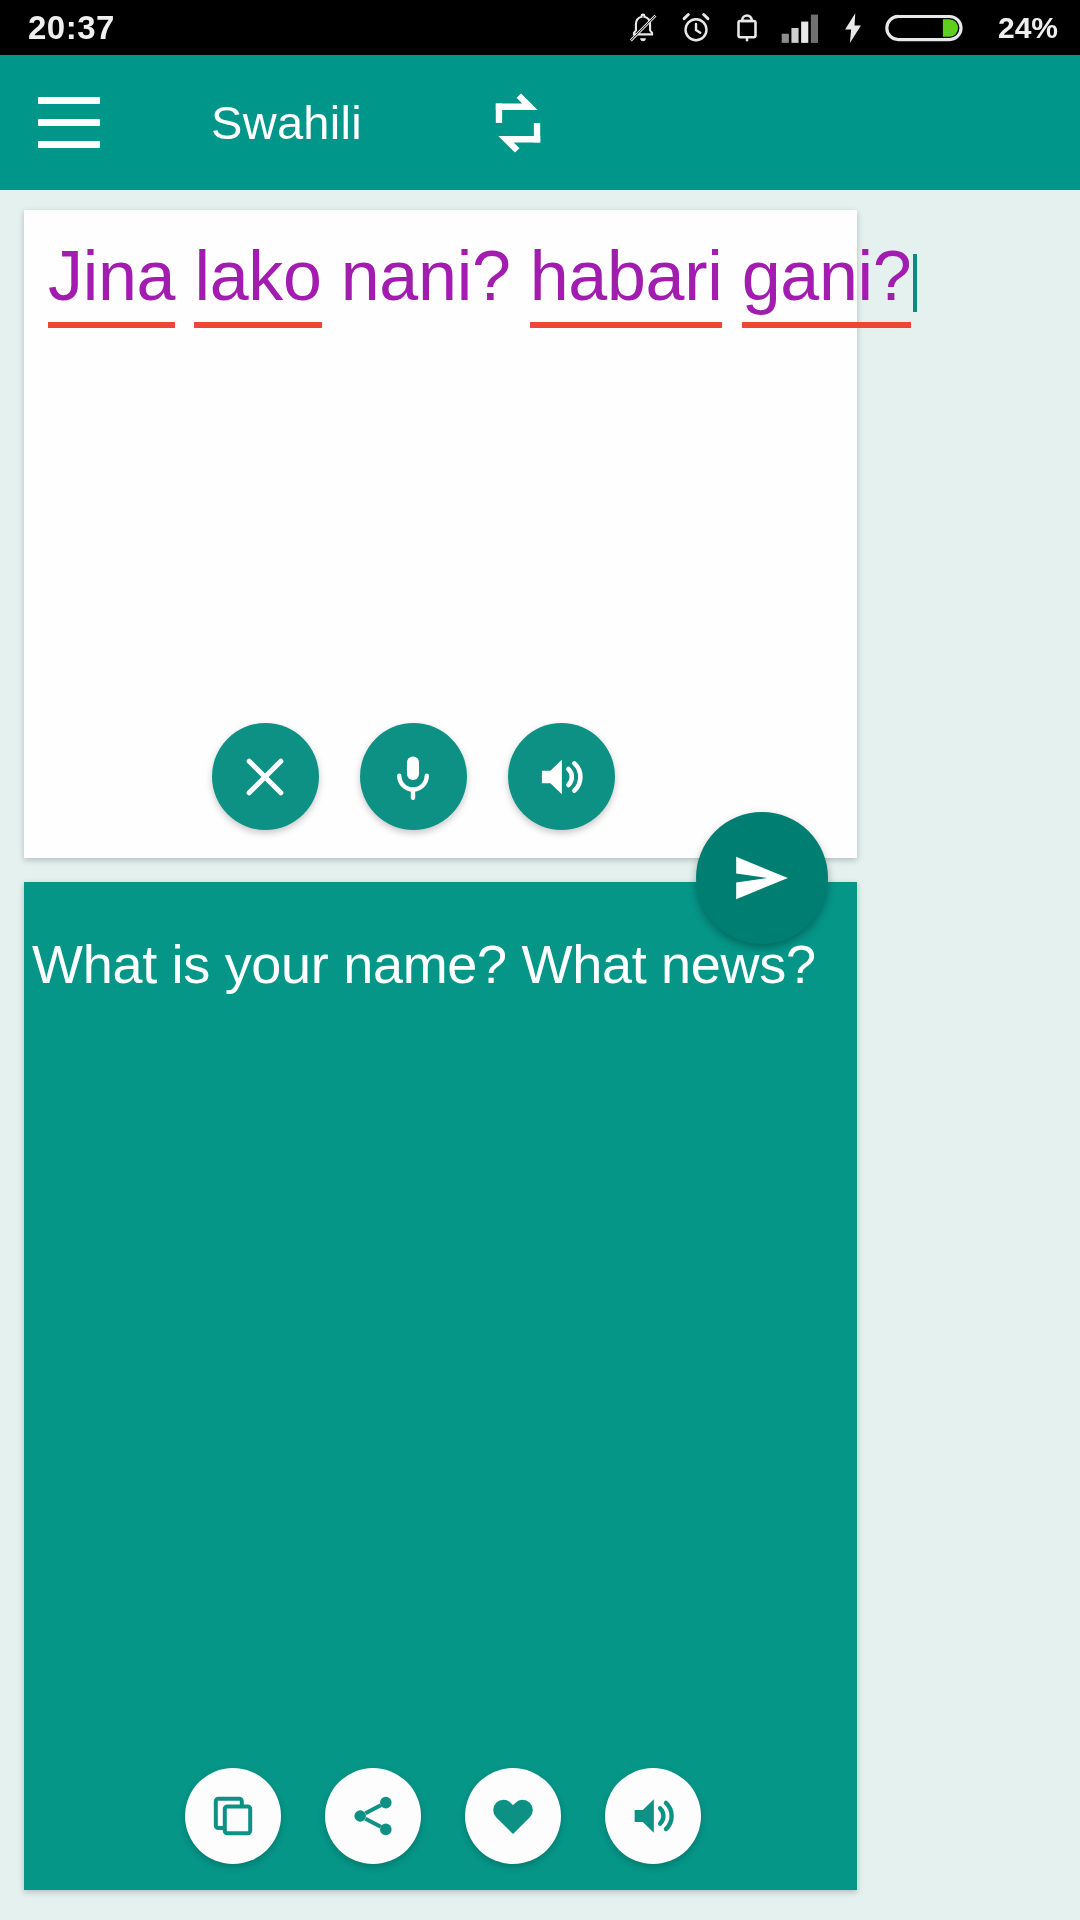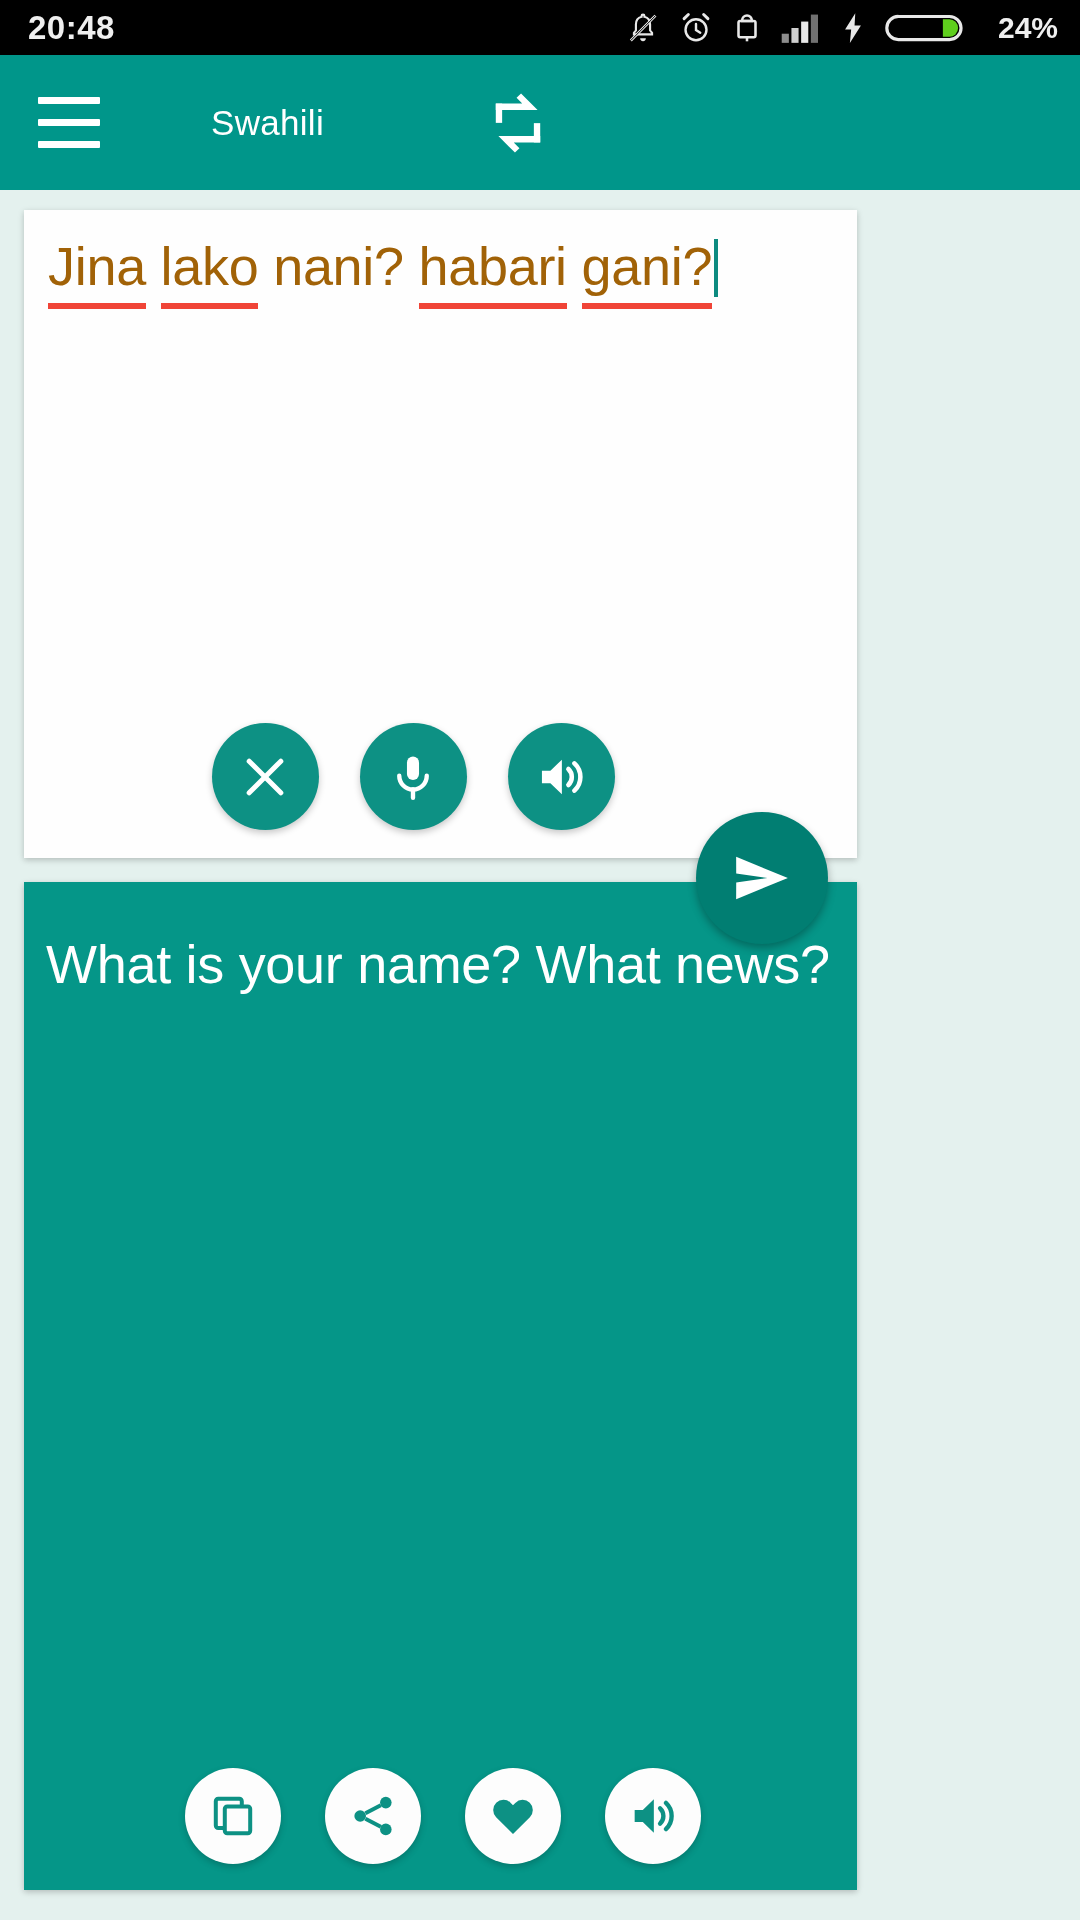--- a/index.html
+++ b/index.html
@@ -42,21 +42,21 @@
   .hamburger{
     width:86px; height:86px;
     margin-left:38px;
     display:flex; flex-direction:column; justify-content:center; gap:15px;
     cursor:pointer;
   }
   .hamburger span{
     display:block; height:7px; width:62px; background:#fff; border-radius:1px;
   }
   .lang{
-    color:#fff; font-size:35px; font-weight:400;
+    color:#fff; font-size:47px; font-weight:400;
     letter-spacing:.3px;
   }
   .lang-src{ position:absolute; left:211px; }
   .lang-tgt{ position:absolute; left:663px; }
   .swap{
     position:absolute; left:483px; top:50%;
     transform:translateY(-50%);
     width:70px; height:70px;
     display:flex; align-items:center; justify-content:center;
     cursor:pointer;
@@ -64,22 +64,22 @@
 
   
   .input-card{
     position:absolute; left:24px; top:210px;
     width:833px; height:648px;
     background:#fefefe;
     box-shadow:0 2px 6px rgba(0,0,0,.22);
   }
   .input-text{
     position:absolute; left:24px; top:24px; right:24px;
-    font-size:54px; line-height:1.22;
-    color:#a16207; font-weight:400;
+    font-size:70px; line-height:1.22;
+    color:#a21caf; font-weight:400;
     letter-spacing:-.3px;
     white-space:nowrap;
   }
   .sp{ position:relative; display:inline-block; }
   .sp::after{
     content:""; position:absolute;
     left:0; right:0; bottom:-9px; height:6px;
     background:#f04437;
   }
   .caret{
@@ -115,21 +115,21 @@
   }
 
   
   .output-card{
     position:absolute; left:24px; top:882px;
     width:833px; height:1008px;
     background:#059688;
     box-shadow:0 2px 6px rgba(0,0,0,.22);
   }
   .output-text{
-    position:absolute; left:22px; top:50px; right:24px;
+    position:absolute; left:8px; top:50px; right:24px;
     font-size:54px; line-height:1.22;
     color:#ffffff; font-weight:400;
     letter-spacing:-.3px;
   }
   .out-actions{
     position:absolute; left:0; right:0; bottom:26px;
     display:flex; justify-content:center; align-items:center;
     gap:44px;
     padding-left:22px; padding-right:18px;
   }
@@ -138,21 +138,21 @@
     background:#fdfdfd;
     display:flex; align-items:center; justify-content:center;
     box-shadow:0 3px 7px rgba(0,0,0,.2);
     cursor:pointer;
   }
 </style>
 </head>
 <body>
 
 <div class="statusbar">
-  <div class="sb-clock">20:48</div>
+  <div class="sb-clock">20:37</div>
   <div class="sb-right">
 
     <span class="sb-icon">
       <svg width="34" height="34" viewBox="0 0 24 24">
         <path d="M12 2.8a1.3 1.3 0 0 1 1.3 1.3v.6c2.5.6 4 2.8 4 5.6v4l1.5 1.8v1H6.6l10.8-10.9" fill="none"></path>
         <path d="M7 9.5c0-2.6 1.5-4.8 4-5.4V3.6a1 1 0 1 1 2 0v.5c2.5.6 4 2.8 4 5.4v4.2l1.4 1.7v1.1H5.6v-1.1L7 13.7z" fill="none" stroke="#e8e8e8" stroke-width="1.5"></path>
         <path d="M10 19.3h4a2 2 0 0 1-4 0z" fill="#e8e8e8"></path>
         <line x1="3.4" y1="20.8" x2="20.8" y2="3.3" stroke="#e8e8e8" stroke-width="1.9"></line>
         <line x1="3.4" y1="20.8" x2="20.8" y2="3.3" stroke="#000" stroke-width="0.7"></line>
       </svg>

